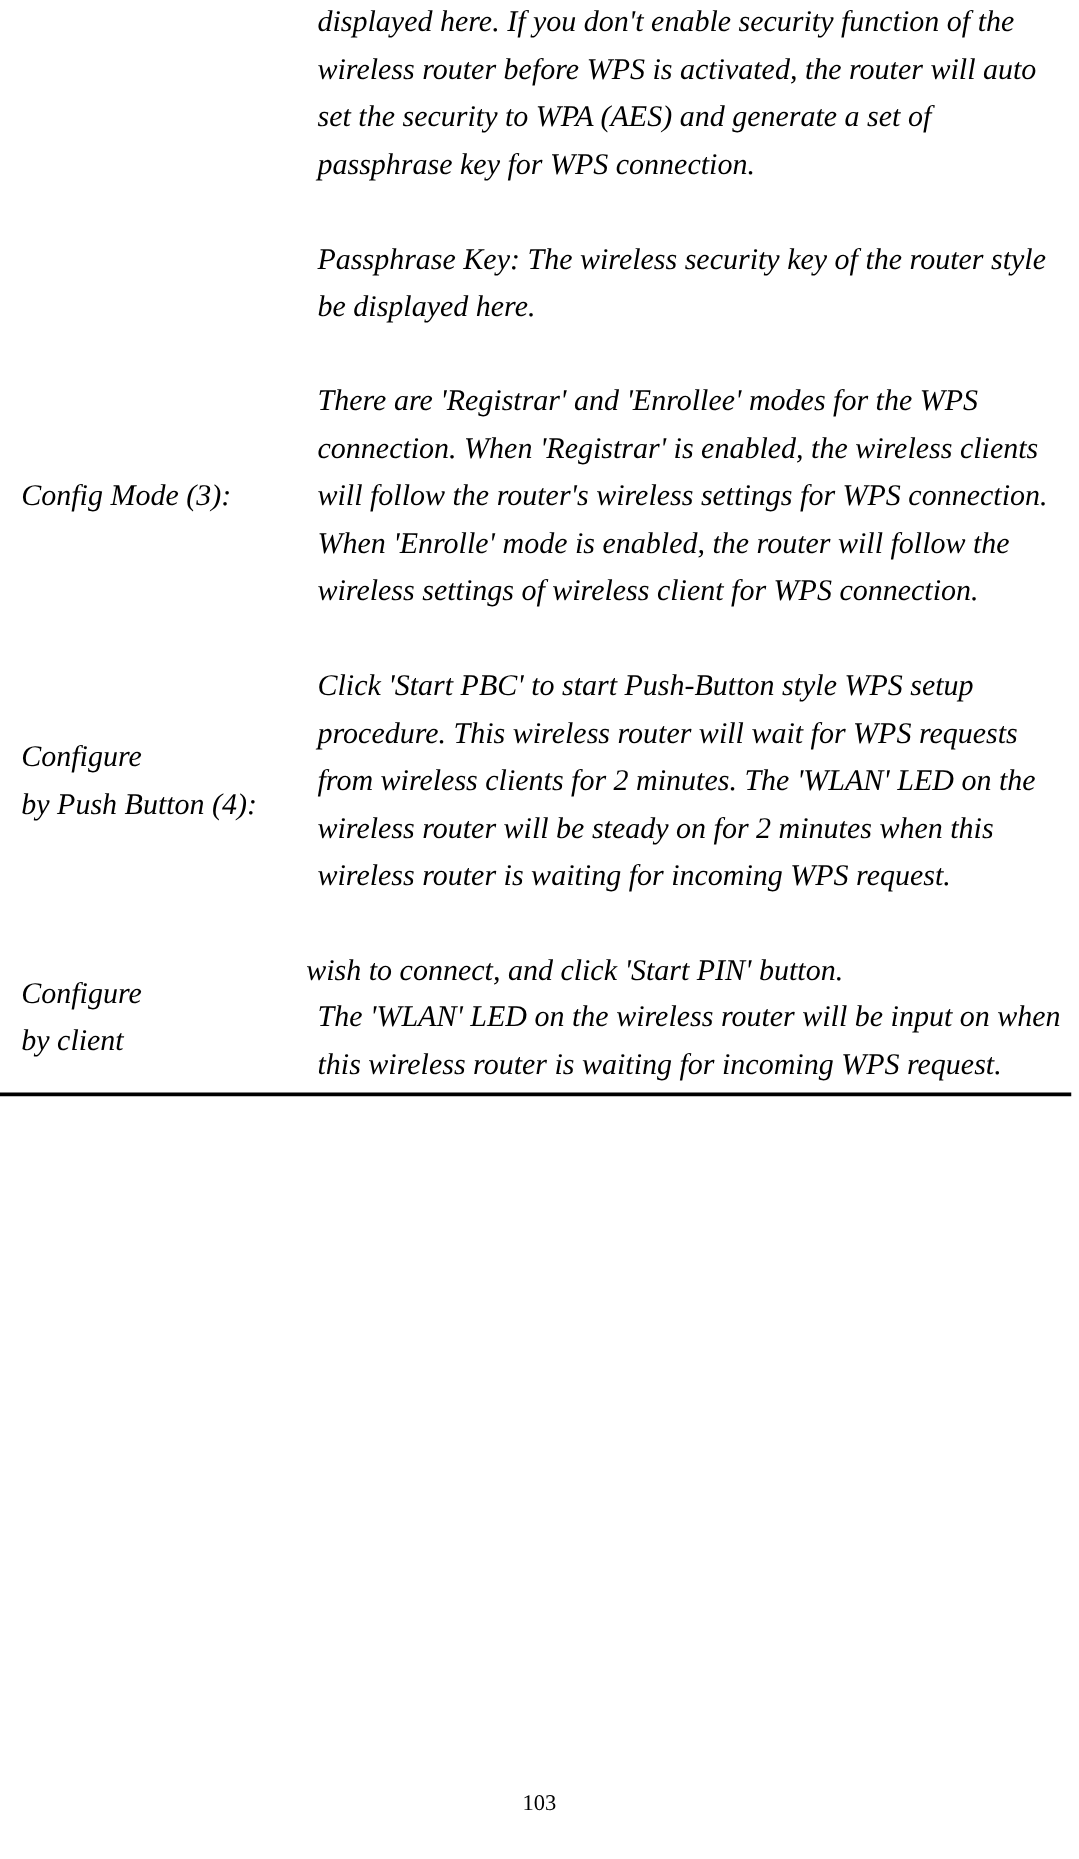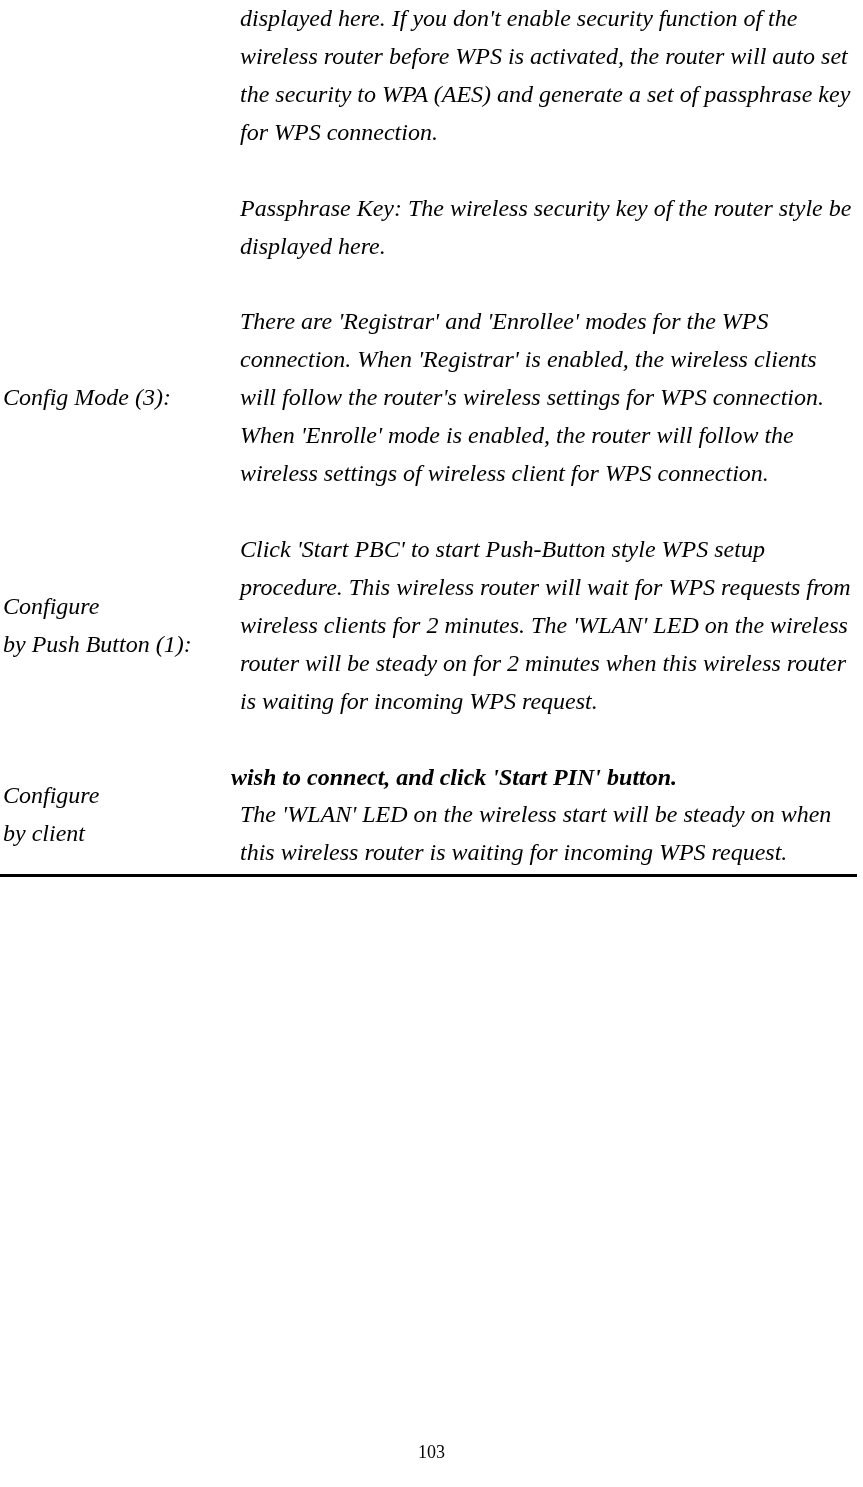--- a/index.html
+++ b/index.html
@@ -17,39 +17,39 @@
     .content {
       padding: 0 6px 0 0;
     }
     .row {
       display: flex;
       align-items: center;
     }
     .label-col {
       width: 237px;
       flex-shrink: 0;
-      padding-left: 3px;
+      padding-left: 17px;
     }
     .desc-col {
       flex: 1;
       padding-right: 0;
     }
     .spacer {
       height: 38px;
     }
     .line {
       line-height: 1.58;
     }
     .hr-bottom {
       border-bottom: 3px solid black;
       margin-top: 2px;
     }
     .page-number {
       position: absolute;
-      bottom: 24px;
+      bottom: 34px;
       left: 0;
       right: 0;
       text-align: center;
       font-style: normal;
       font-size: 18px;
     }
   </style>
 </head>
 <body>
 
@@ -79,36 +79,36 @@
     <div class="desc-col line">
       <span>There are 'Registrar' and 'Enrollee' modes for the WPS connection. When 'Registrar' is enabled, the wireless clients will follow the router's wireless settings for WPS connection. When 'Enrolle' mode is enabled, the router will follow the wireless settings of wireless client for WPS connection.</span>
     </div>
   </div>
 
   <div class="spacer"></div>
 
   <div class="row">
     <div class="label-col line">
       <div>Configure</div>
-      <div>by Push Button (1):</div>
+      <div>by Push Button (4):</div>
     </div>
     <div class="desc-col line">
       <span>Click 'Start PBC' to start Push-Button style WPS setup procedure. This wireless router will wait for WPS requests from wireless clients for 2 minutes. The 'WLAN' LED on the wireless router will be steady on for 2 minutes when this wireless router is waiting for incoming WPS request.</span>
     </div>
   </div>
 
   <div class="spacer"></div>
 
   <div class="row">
     <div class="label-col line">
       <div>Configure</div>
       <div>by client</div>
     </div>
     <div class="desc-col line">
-      <div style="margin-left:-9px;font-weight:bold;">wish to connect, and click 'Start PIN' button.</div>
-      <div>The 'WLAN' LED on the wireless start will be steady on when this wireless router is waiting for incoming WPS request.</div>
+      <div style="margin-left:-9px;">wish to connect, and click 'Start PIN' button.</div>
+      <div>The 'WLAN' LED on the wireless router will be input on when this wireless router is waiting for incoming WPS request.</div>
     </div>
   </div>
 
   <div class="hr-bottom"></div>
 </div>
 
 <div class="page-number">103</div>
 
 </body></html>

